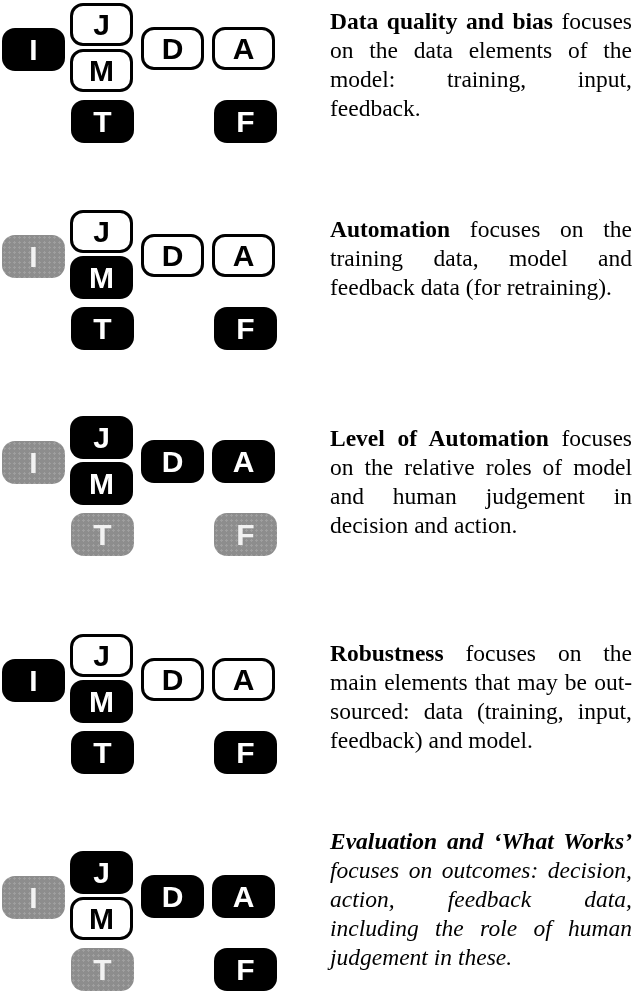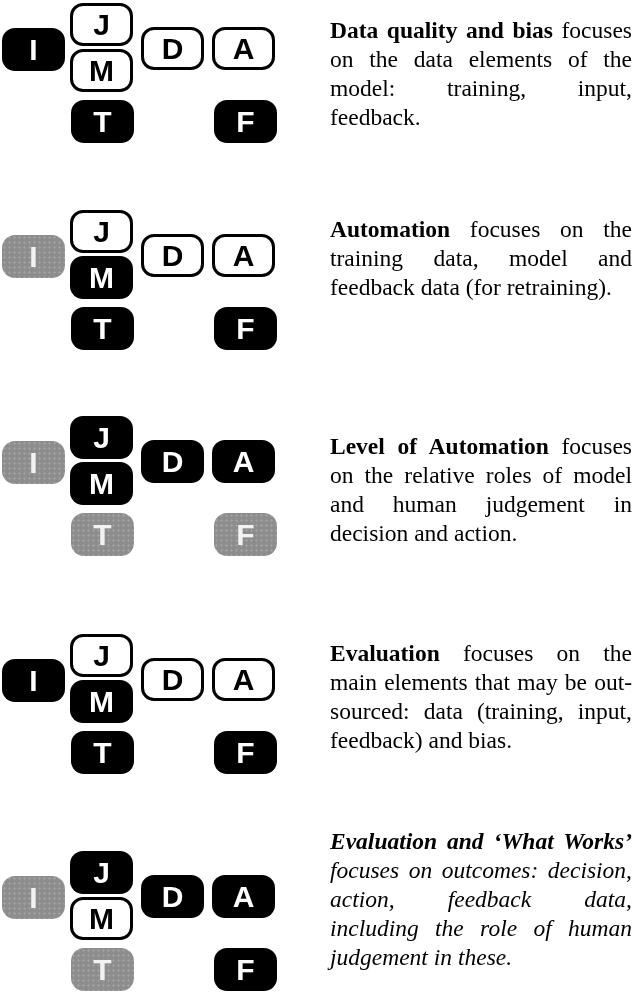--- a/index.html
+++ b/index.html
@@ -70,21 +70,21 @@
         <div class="tile tile-white" style="left: 141px; top: 24px;">
           <span class="tile-letter">D</span>
         </div>
         <div class="tile tile-white" style="left: 212px; top: 24px;">
           <span class="tile-letter">A</span>
         </div>
         <div class="tile tile-black" style="left: 214px; top: 97px;">
           <span class="tile-letter">F</span>
         </div>
       </div>
-      <div class="desc" style="top: 13px;">
+      <div class="desc" style="top: 4px;">
         <b class="desc-title">Data quality and bias</b> <span class="desc-body">focuses on the data elements of the model: training, input, feedback.</span>
       </div>
     </div>
 
     <div class="row" style="top: 210px;">
       <div class="diagram">
         <div class="tile tile-gray" style="left: 2px; top: 25px;">
           <span class="tile-letter">I</span>
         </div>
         <div class="tile tile-white" style="left: 70px; top: 0px;">
@@ -128,21 +128,21 @@
         <div class="tile tile-black" style="left: 141px; top: 24px;">
           <span class="tile-letter">D</span>
         </div>
         <div class="tile tile-black" style="left: 212px; top: 24px;">
           <span class="tile-letter">A</span>
         </div>
         <div class="tile tile-gray" style="left: 214px; top: 97px;">
           <span class="tile-letter">F</span>
         </div>
       </div>
-      <div class="desc" style="top: 16px;">
+      <div class="desc" style="top: 8px;">
         <b class="desc-title">Level of Automation</b> <span class="desc-body">focuses on the relative roles of model and human judgement in decision and action.</span>
       </div>
     </div>
 
     <div class="row" style="top: 634px;">
       <div class="diagram">
         <div class="tile tile-black" style="left: 2px; top: 25px;">
           <span class="tile-letter">I</span>
         </div>
         <div class="tile tile-white" style="left: 70px; top: 0px;">
@@ -158,21 +158,21 @@
           <span class="tile-letter">D</span>
         </div>
         <div class="tile tile-white" style="left: 212px; top: 24px;">
           <span class="tile-letter">A</span>
         </div>
         <div class="tile tile-black" style="left: 214px; top: 97px;">
           <span class="tile-letter">F</span>
         </div>
       </div>
       <div class="desc" style="top: 5px;">
-        <b class="desc-title">Evaluation</b> <span class="desc-body">focuses on the main elements that may be out-sourced: data (training, input, feedback) and bias.</span>
+        <b class="desc-title">Robustness</b> <span class="desc-body">focuses on the main elements that may be out-sourced: data (training, input, feedback) and model.</span>
       </div>
     </div>
 
     <div class="row" style="top: 851px;">
       <div class="diagram">
         <div class="tile tile-gray" style="left: 2px; top: 25px;">
           <span class="tile-letter">I</span>
         </div>
         <div class="tile tile-black" style="left: 70px; top: 0px;">
           <span class="tile-letter">J</span>

